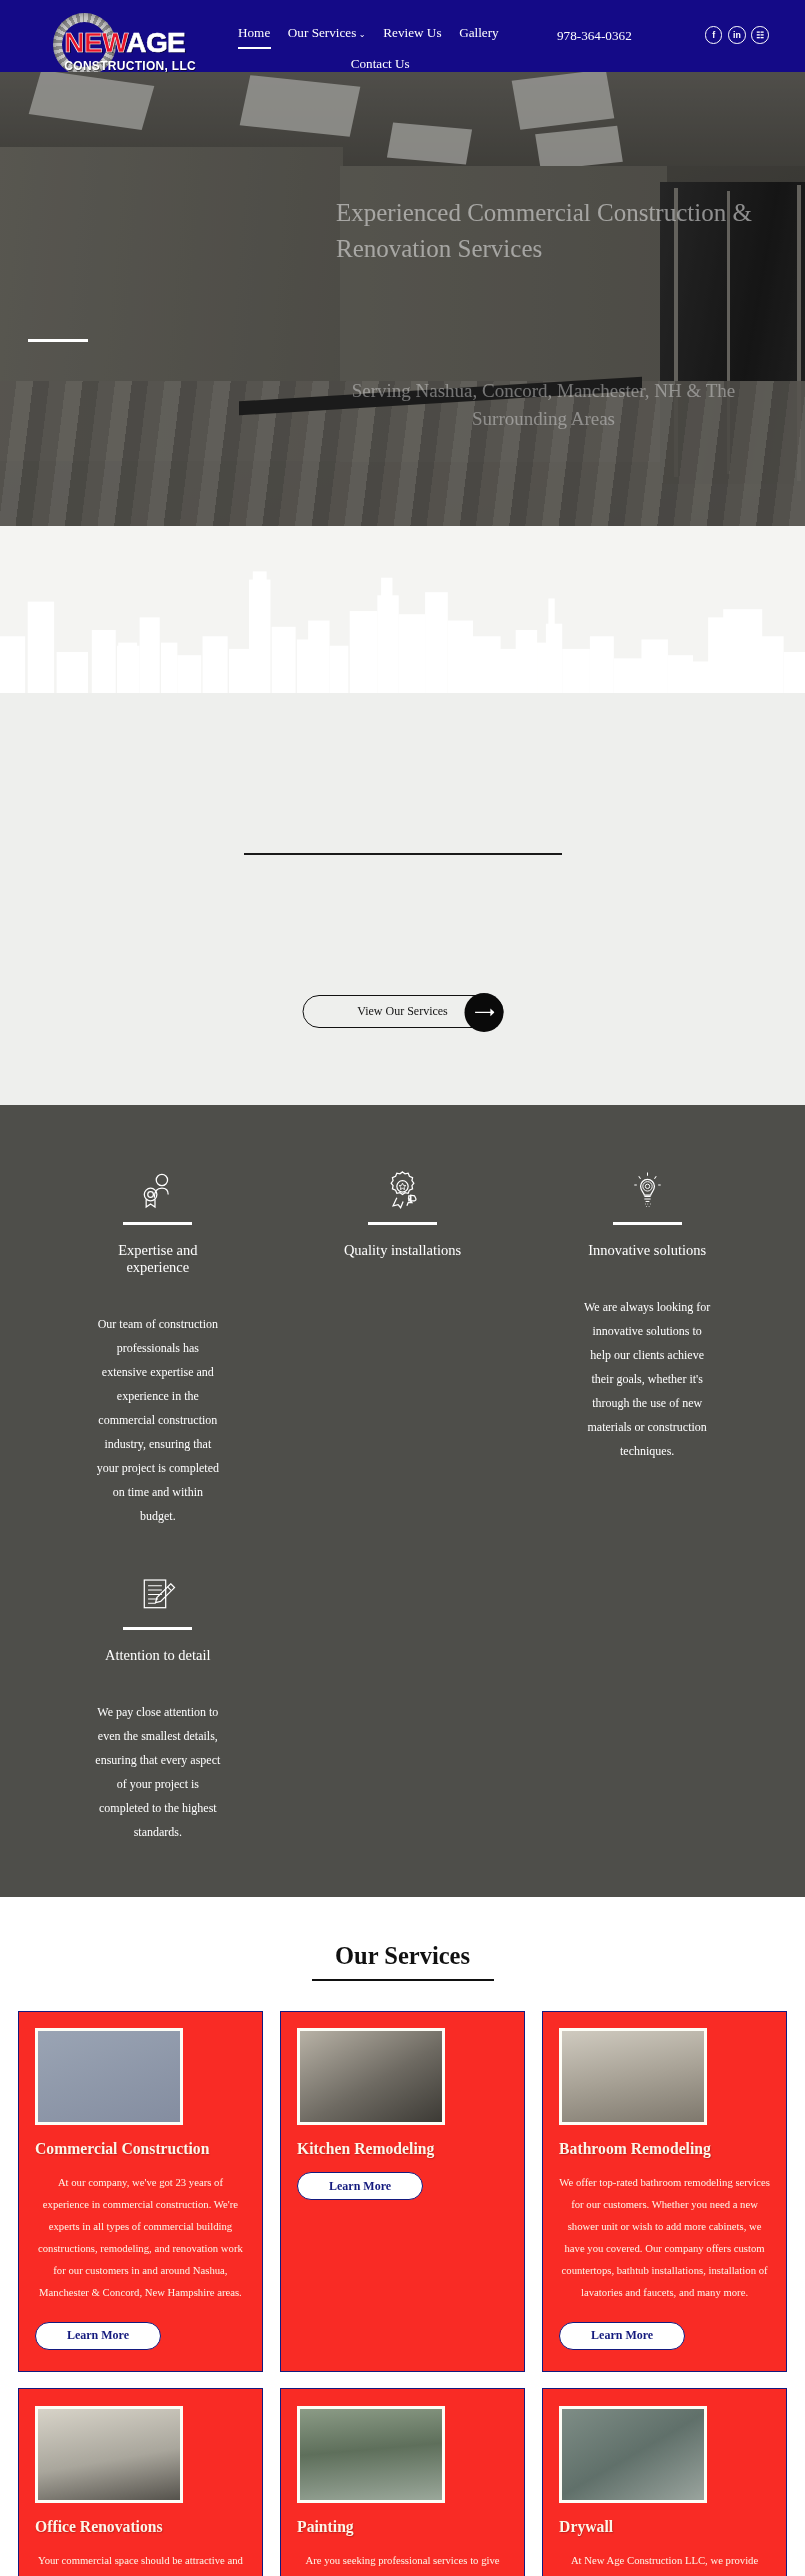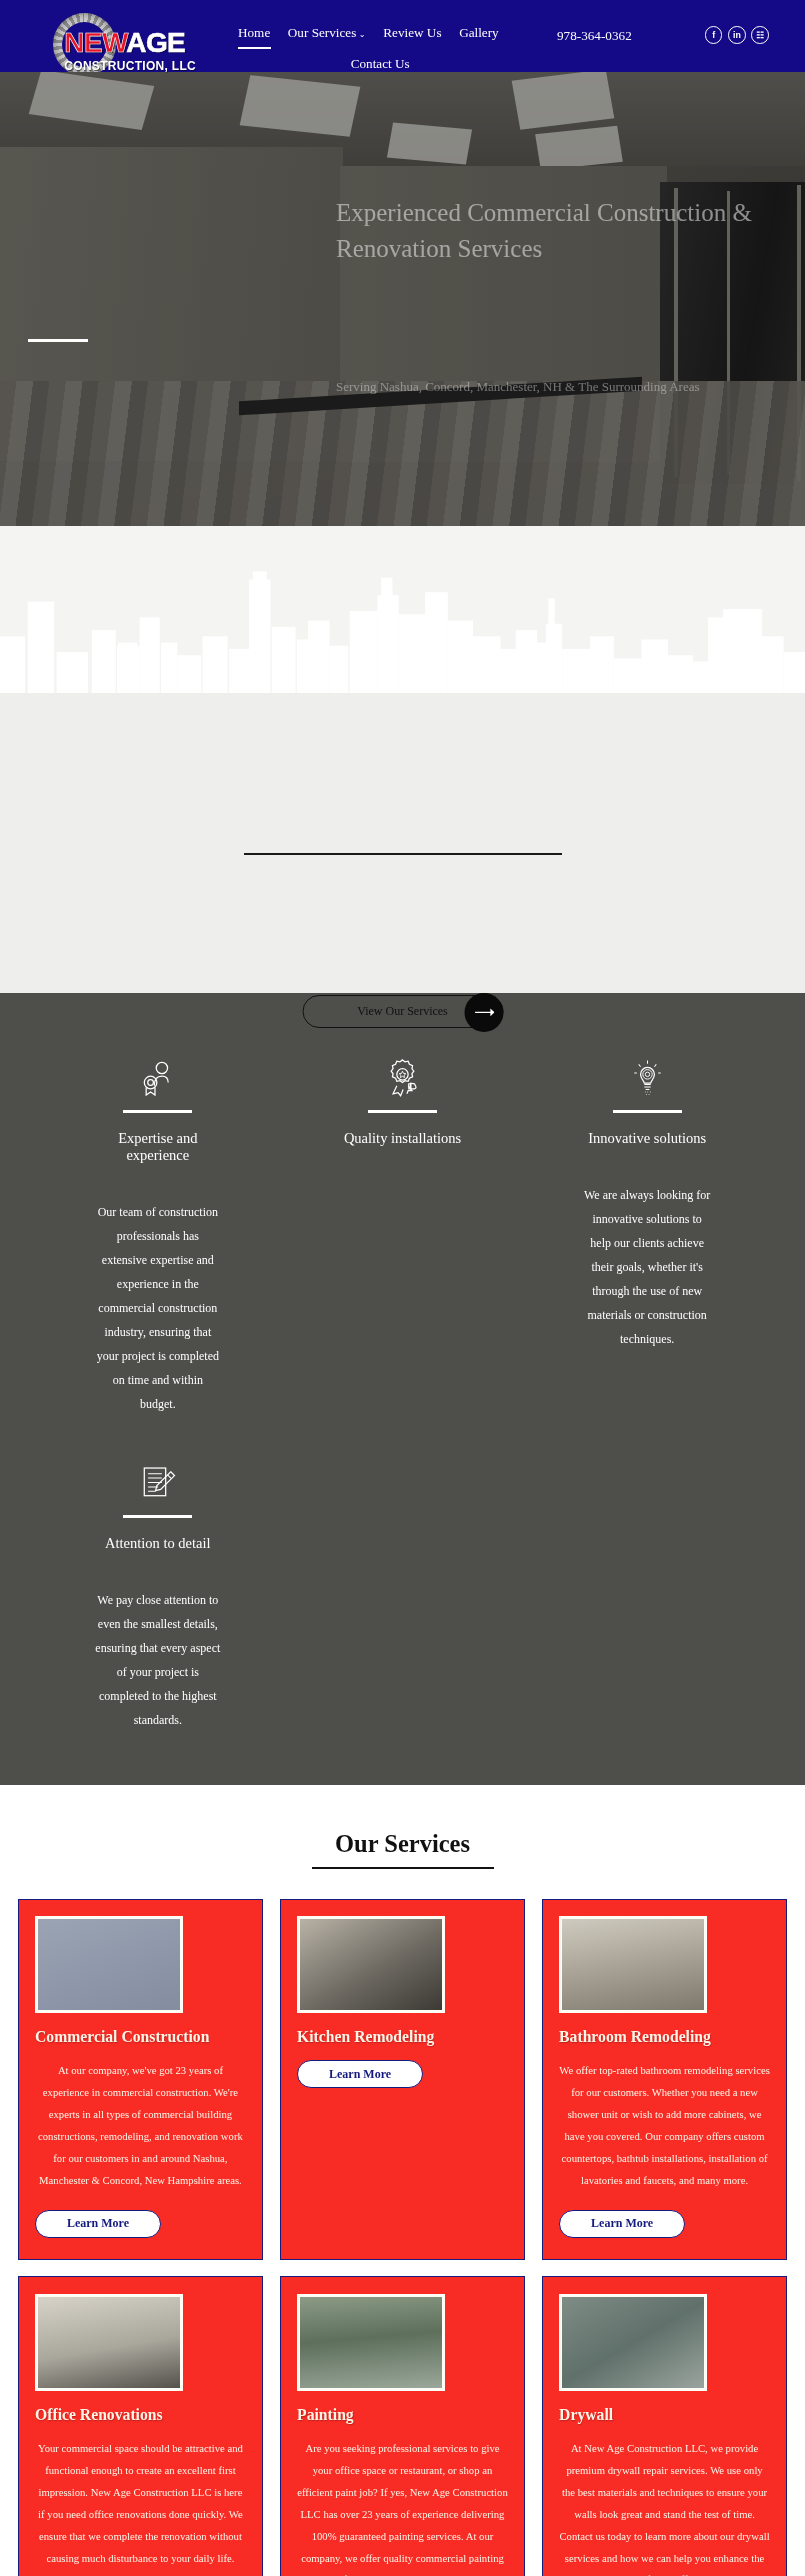--- a/index.html
+++ b/index.html
@@ -189,38 +189,39 @@
     width: 421px;
     color: rgba(236,236,236,.55);
     font-size: 25px;
     line-height: 1.42;
     font-weight: normal;
   }
   .hero-sub {
     position: absolute; left: 336px; top: 305px;
     width: 415px;
     color: rgba(226,226,226,.45);
-    font-size: 13px;
+    font-size: 19px;
     line-height: 1.48;
+    text-align: center;
   }
   .arrow-svg { display:block; }
 
   
   .skyline-sec {
     position: relative;
     height: 167px;
     background: #f4f4f2;
     overflow: hidden;
   }
   .sky-svg { position: absolute; left: 0; bottom: 0; width: 805px; height: 167px; display: block;}
 
   
   .about-sec {
     background: #eeefed;
-    height: 300px;
+    height: 412px;
     position: relative;
   }
   .about-rule {
     position: absolute;
     left: 50%; transform: translateX(-50%);
     top: 160px;
     width: 318px; height: 1.9px;
     background: #1a1a1a;
   }
   .about-body { position:absolute; left:50%; transform:translateX(-50%); top: 38px; width: 528px; text-align:center; color: rgba(0,0,0,0); font-size: 11.3px;}

